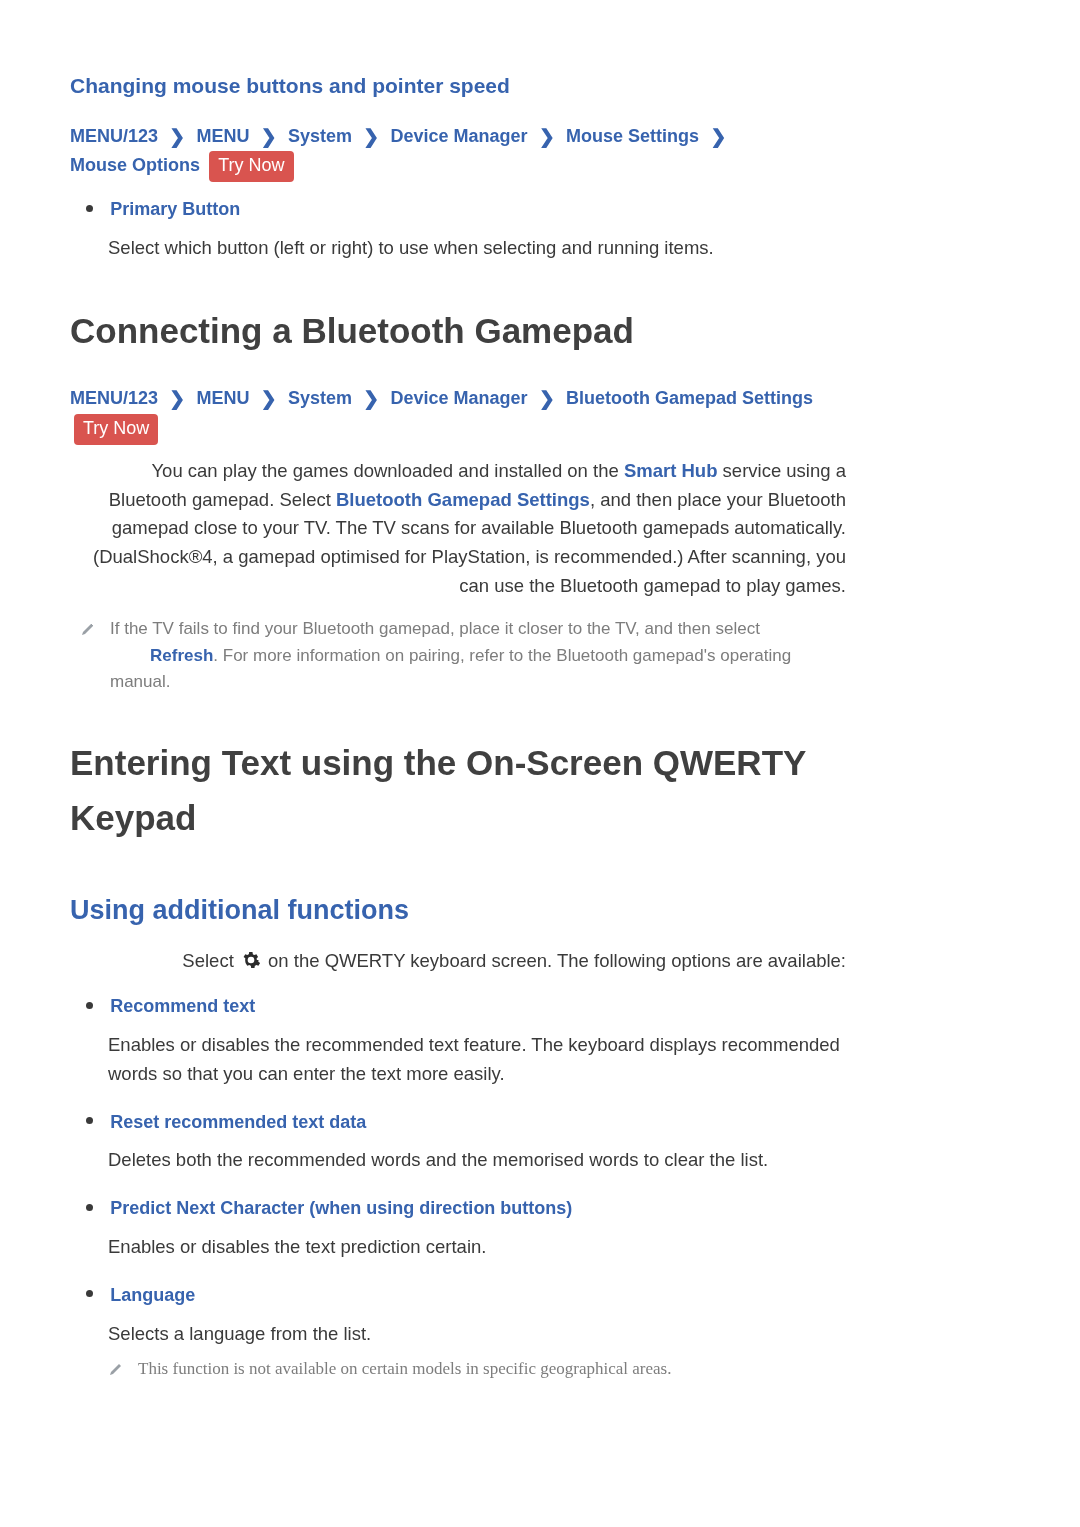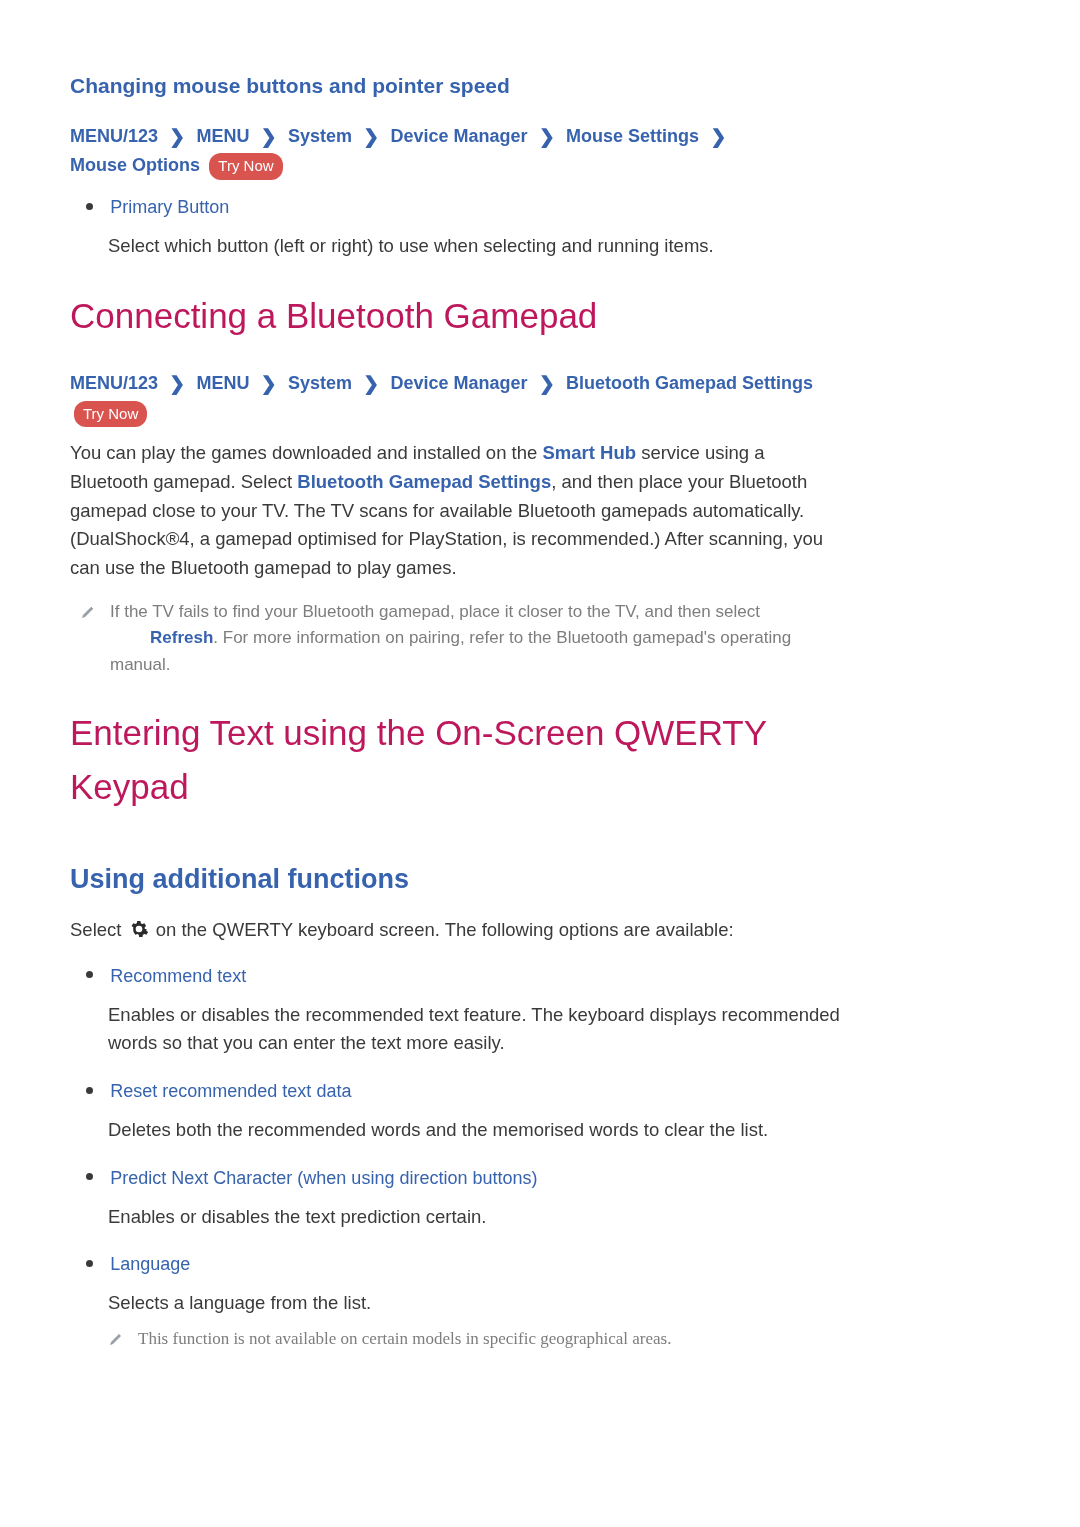--- a/index.html
+++ b/index.html
@@ -37,23 +37,23 @@
     color: #3763ae;
     margin: 0 6px;
     font-weight: 700;
     position: relative;
     top: 1px;
   }
   .trynow {
     display: inline-block;
     background: #d9544f;
     color: #fff;
-    font-size: 15px;
+    font-size: 18px;
     font-weight: 400;
-    border-radius: 12px;
+    border-radius: 4px;
     padding: 1px 9px 2px 9px;
     margin-left: 4px;
     vertical-align: baseline;
     cursor: pointer;
   }
 
   ul.features {
     list-style: none;
     padding: 0 0 0 38px;
     margin: 0 0 20px 0;
@@ -67,44 +67,45 @@
     border-radius: 50%;
     background: #3a3a3a;
     vertical-align: middle;
     margin-right: 12px;
     margin-left: -22px;
     position: relative;
     top: -2px;
   }
   ul.features .feature-title {
     color: #3763ae;
-    font-weight: 400;
+    font-weight: 700;
     font-size: 18px;
   }
   ul.features .feature-desc {
     margin: 10px 0 0 0;
     font-size: 18.5px;
   }
 
   .h1 {
-    color: #be185d;
-    font-weight: 400;
+    color: #404040;
+    font-weight: 700;
     font-size: 35px;
-    margin: 28px 0 25px 0;
+    margin: 41px 0 25px 0;
   }
   .h2 {
     color: #3763ae;
     font-weight: 700;
     font-size: 27px;
     margin: 45px 0 15px 0;
   }
 
   .para {
     font-size: 18.5px;
     margin: 8px 0 16px 0;
+    text-align: right;
   }
   .blue-inline {
     color: #3763ae;
     font-weight: 700;
   }
 
   .note-row {
     display: flex;
     align-items: flex-start;
     gap: 14px;

